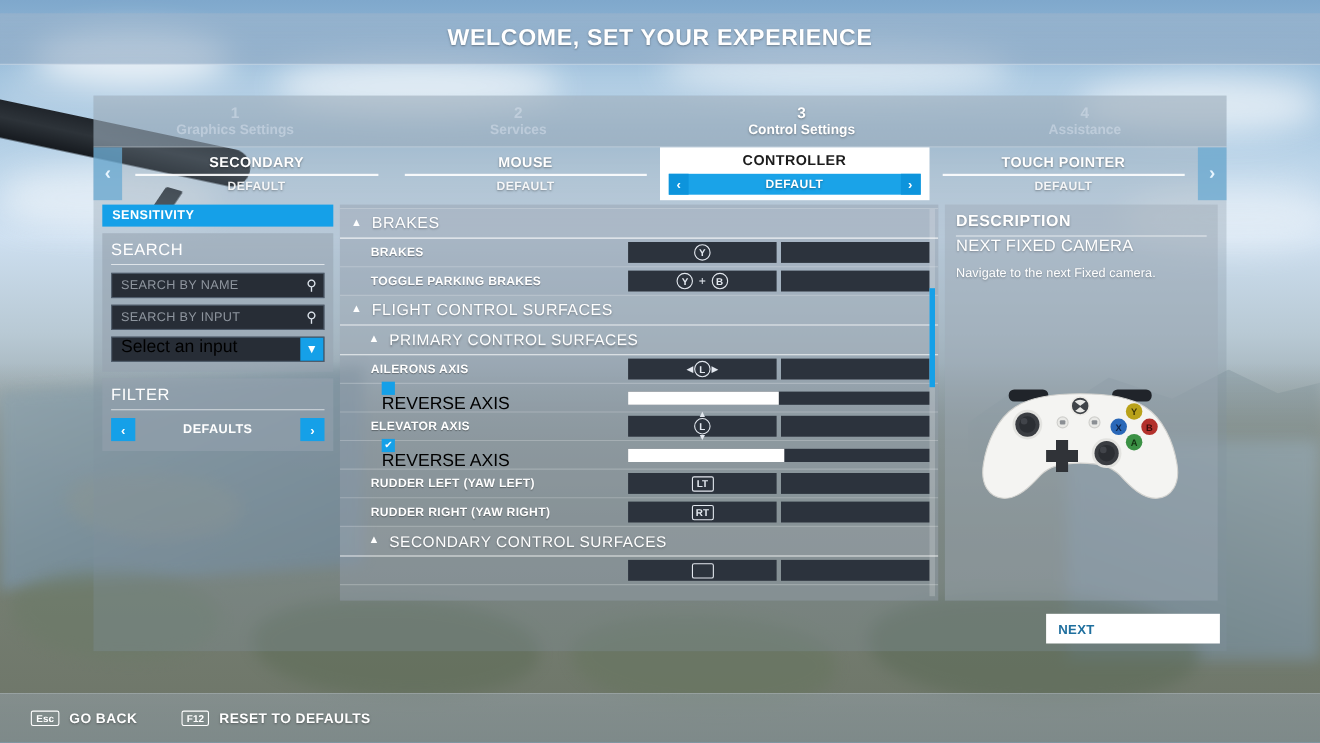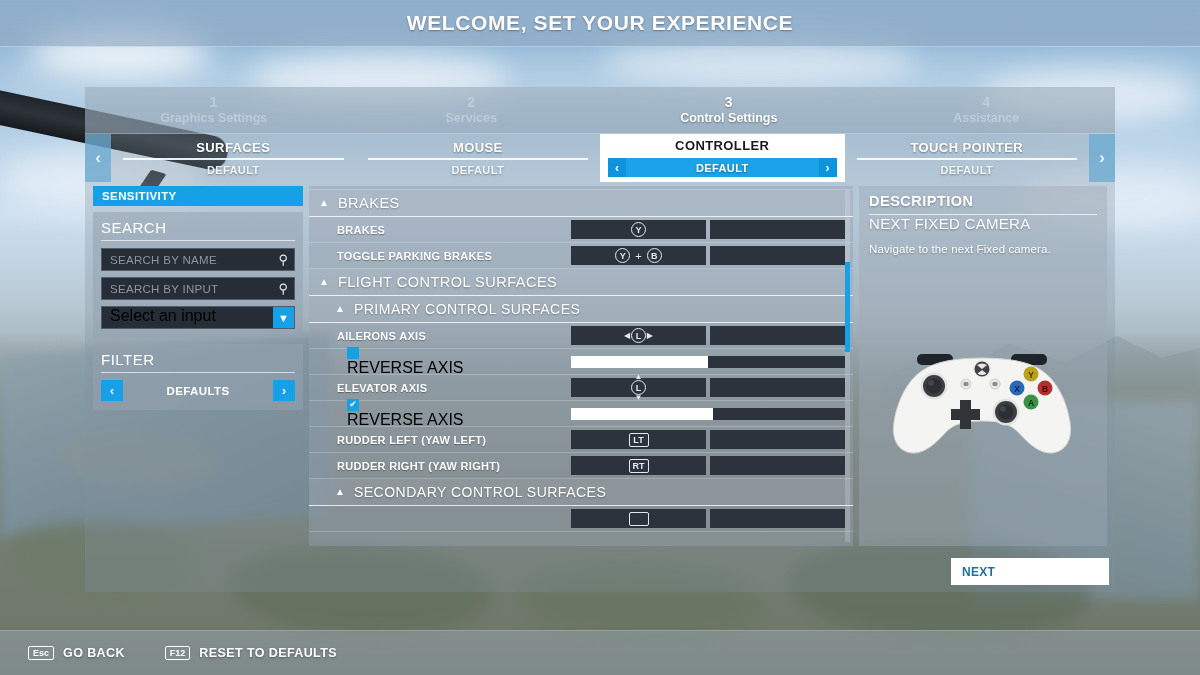--- a/index.html
+++ b/index.html
@@ -71,21 +71,21 @@
     position:absolute; left: 142px; top: 170px;
     width: 16px; height: 30px;
     background: linear-gradient(to bottom,#2b3137,#3a4149);
     transform: rotate(16deg) skewX(-18deg);
     border-radius: 2px 2px 8px 8px;
     filter: blur(.5px);
   }
 
   
   #header {
-    position: absolute; left: 0; top: 0; width: 1200px; height: 47px;
+    position: absolute; left: 0; top: 12px; width: 1200px; height: 47px;
     background: linear-gradient(to bottom, rgba(160,182,204,0.55), rgba(142,168,194,0.62));
     backdrop-filter: blur(2px);
     display: flex; align-items: center; justify-content: center;
     border-bottom: 1px solid rgba(255,255,255,0.25);
   }
   #header h1 {
     font-size: 21px; font-weight: bold; color: #ffffff;
     letter-spacing: 0.6px;
     text-shadow: 0 1px 2px rgba(0,0,0,.35);
   }
@@ -374,21 +374,21 @@
     <div class="step inactive">
       <div class="num">4</div>
       <div class="lbl">Assistance</div>
     </div>
   </div>
 
   <div id="devtabs">
     <div class="arrowbtn">‹</div>
     <div class="tabs-wrap">
       <div class="devtab">
-        <div class="t-name">SURFACES</div>
+        <div class="t-name">SECONDARY</div>
         <div class="t-rule"></div>
         <div class="t-sub">DEFAULT</div>
       </div>
       <div class="devtab">
         <div class="t-name">MOUSE</div>
         <div class="t-rule"></div>
         <div class="t-sub">DEFAULT</div>
       </div>
       <div class="devtab selected">
         <div class="t-name">CONTROLLER</div>

